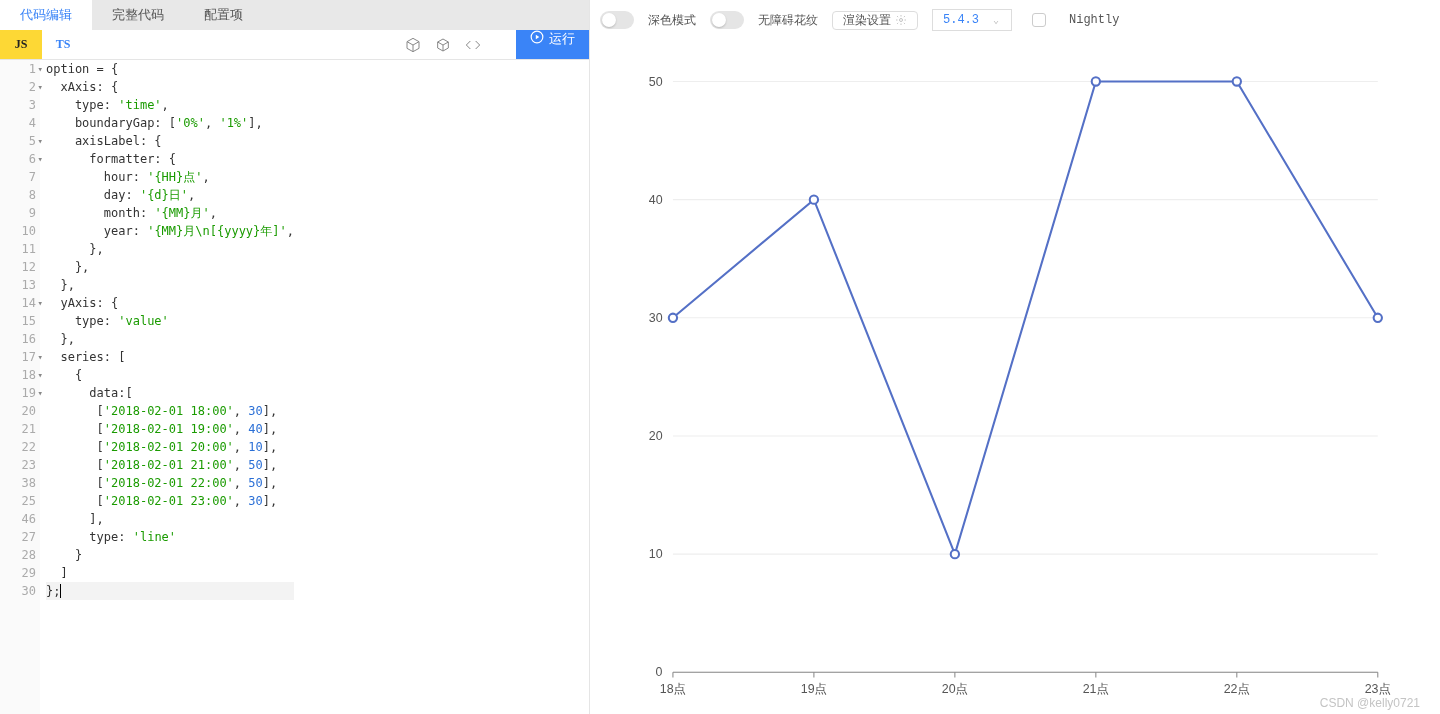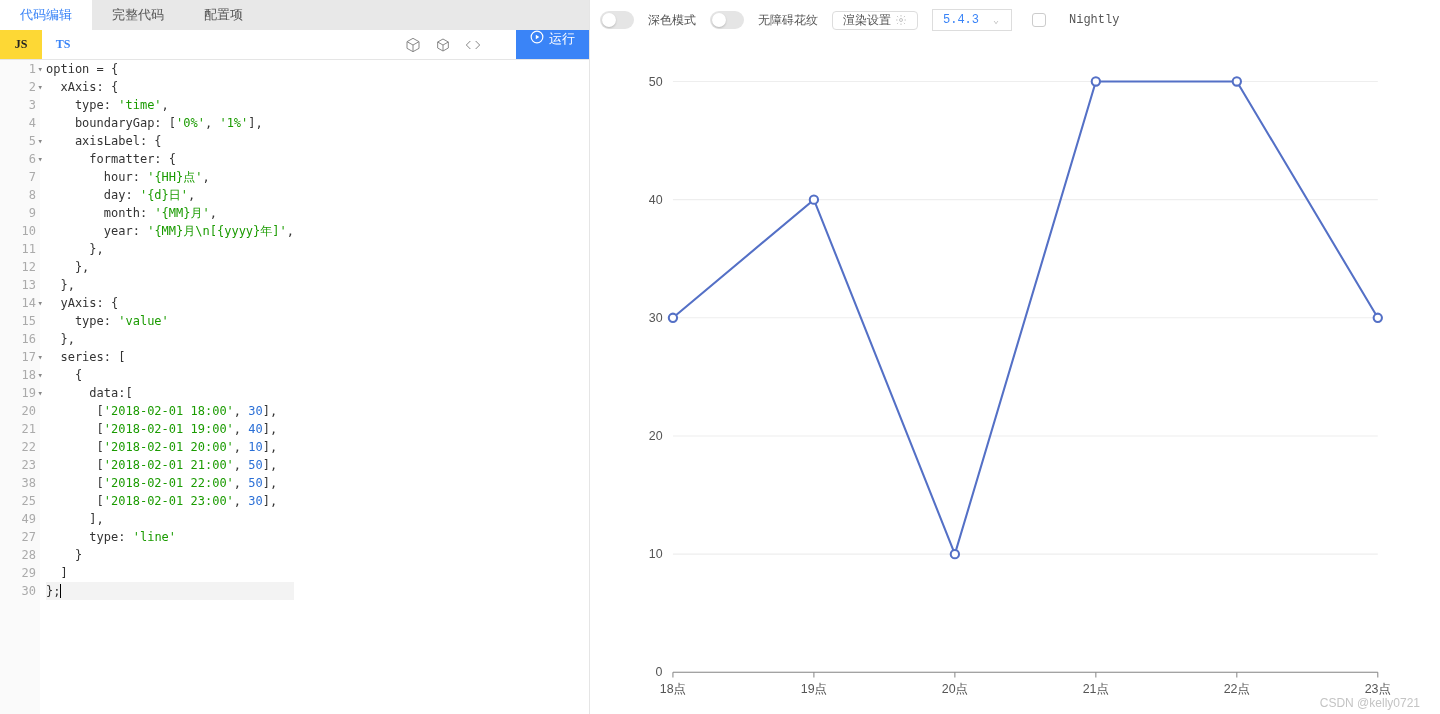--- a/index.html
+++ b/index.html
@@ -113,21 +113,21 @@
         <div class="gline">16</div>
         <div class="gline">17<span class="fold">▾</span></div>
         <div class="gline">18<span class="fold">▾</span></div>
         <div class="gline">19<span class="fold">▾</span></div>
         <div class="gline">20</div>
         <div class="gline">21</div>
         <div class="gline">22</div>
         <div class="gline">23</div>
         <div class="gline">38</div>
         <div class="gline">25</div>
-        <div class="gline">49</div>
+        <div class="gline">46</div>
         <div class="gline">27</div>
         <div class="gline">28</div>
         <div class="gline">29</div>
         <div class="gline">30</div>
       </div>
     <div class="code-lines" id="code-lines"><div class="cline">option = {</div><div class="cline">  xAxis: {</div><div class="cline">    type: <span class="tok-str">'time'</span>,</div><div class="cline">    boundaryGap: [<span class="tok-str">'0%'</span>, <span class="tok-str">'1%'</span>],</div><div class="cline">    axisLabel: {</div><div class="cline">      formatter: {</div><div class="cline">        hour: <span class="tok-str">'{HH}点'</span>,</div><div class="cline">        day: <span class="tok-str">'{d}日'</span>,</div><div class="cline">        month: <span class="tok-str">'{MM}月'</span>,</div><div class="cline">        year: <span class="tok-str">'{MM}月\n[{yyyy}年]'</span>,</div><div class="cline">      },</div><div class="cline">    },</div><div class="cline">  },</div><div class="cline">  yAxis: {</div><div class="cline">    type: <span class="tok-str">'value'</span></div><div class="cline">  },</div><div class="cline">  series: [</div><div class="cline">    {</div><div class="cline">      data:[</div><div class="cline">       [<span class="tok-str">'2018-02-01 18:00'</span>, <span class="tok-num">30</span>],</div><div class="cline">       [<span class="tok-str">'2018-02-01 19:00'</span>, <span class="tok-num">40</span>],</div><div class="cline">       [<span class="tok-str">'2018-02-01 20:00'</span>, <span class="tok-num">10</span>],</div><div class="cline">       [<span class="tok-str">'2018-02-01 21:00'</span>, <span class="tok-num">50</span>],</div><div class="cline">       [<span class="tok-str">'2018-02-01 22:00'</span>, <span class="tok-num">50</span>],</div><div class="cline">       [<span class="tok-str">'2018-02-01 23:00'</span>, <span class="tok-num">30</span>],</div><div class="cline">      ],</div><div class="cline">      type: <span class="tok-str">'line'</span></div><div class="cline">    }</div><div class="cline">  ]</div><div class="cline hl-line">};<span class="cursor"></span></div></div>
   </div>
 </div>
 
 <div class="right-pane">

